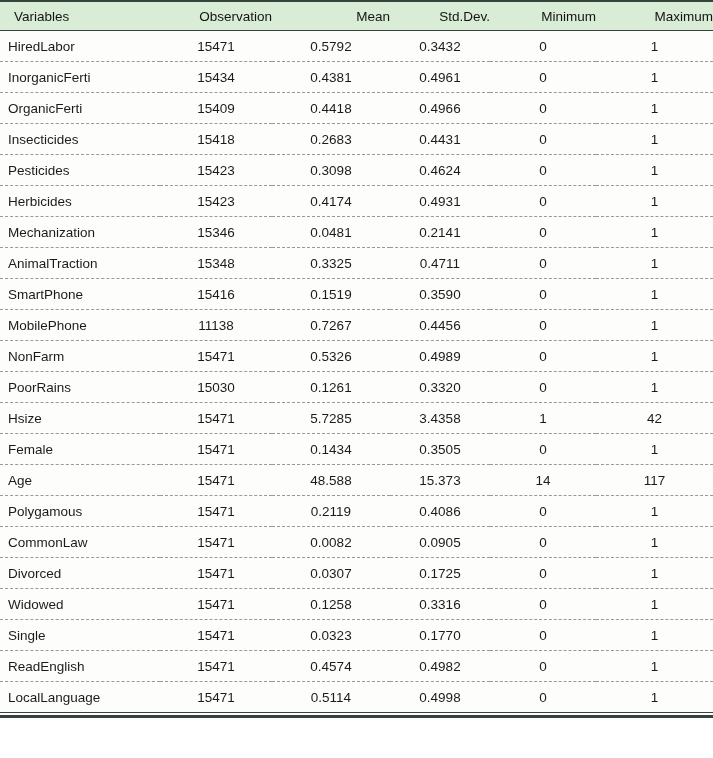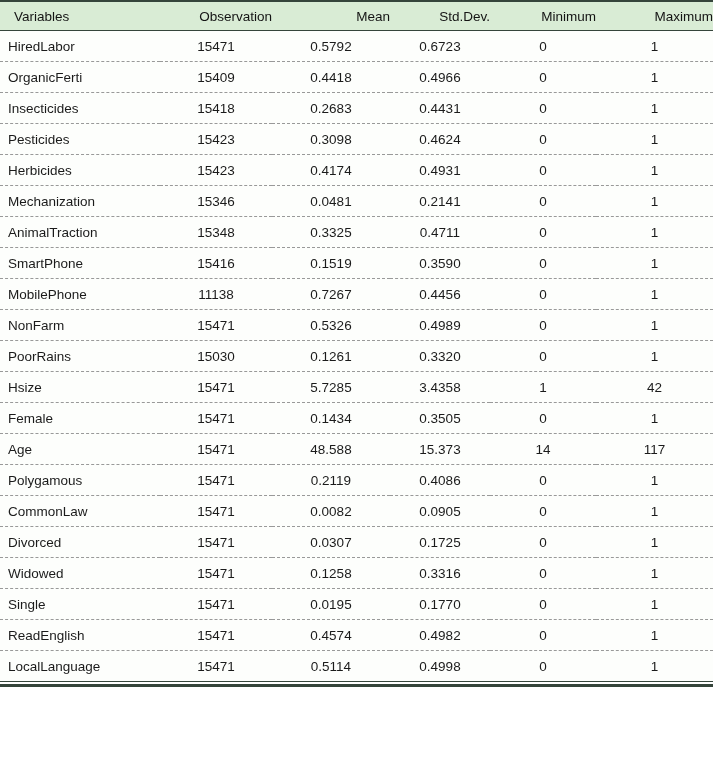--- a/index.html
+++ b/index.html
@@ -86,21 +86,29 @@
         <th>Std.Dev.</th>
         <th>Minimum</th>
         <th>Maximum</th>
       </tr>
     </thead>
     <tbody id="table-body">
         <tr>
     <td class="col-var">HiredLabor</td>
     <td>15471</td>
     <td>0.5792</td>
-    <td>0.6723</td>
+    <td>0.3432</td>
+    <td>0</td>
+    <td>1</td>
+  </tr>
+        <tr>
+    <td class="col-var">InorganicFerti</td>
+    <td>15434</td>
+    <td>0.4381</td>
+    <td>0.4961</td>
     <td>0</td>
     <td>1</td>
   </tr>
         <tr>
     <td class="col-var">OrganicFerti</td>
     <td>15409</td>
     <td>0.4418</td>
     <td>0.4966</td>
     <td>0</td>
     <td>1</td>
@@ -229,21 +237,21 @@
     <td class="col-var">Widowed</td>
     <td>15471</td>
     <td>0.1258</td>
     <td>0.3316</td>
     <td>0</td>
     <td>1</td>
   </tr>
         <tr>
     <td class="col-var">Single</td>
     <td>15471</td>
-    <td>0.0195</td>
+    <td>0.0323</td>
     <td>0.1770</td>
     <td>0</td>
     <td>1</td>
   </tr>
         <tr>
     <td class="col-var">ReadEnglish</td>
     <td>15471</td>
     <td>0.4574</td>
     <td>0.4982</td>
     <td>0</td>

